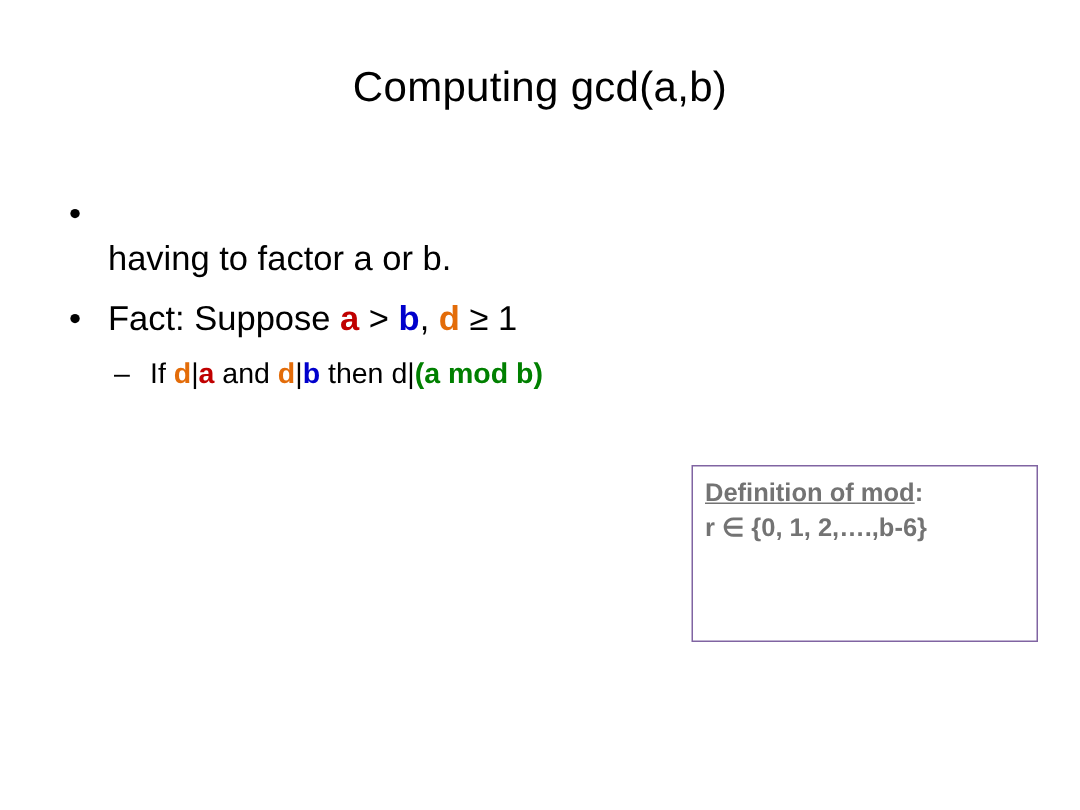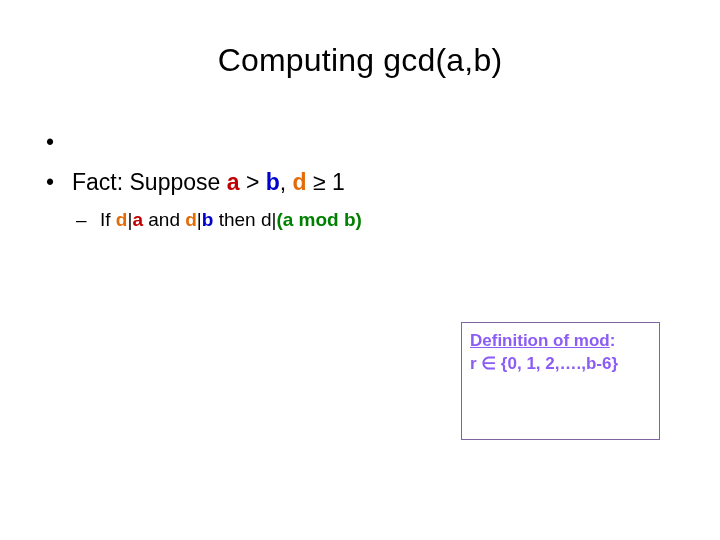--- a/index.html
+++ b/index.html
@@ -18,21 +18,21 @@
     position: relative;
     width: 720px;
     height: 540px;
   }
   .title {
     position: absolute;
     top: 42px;
     left: 0;
     width: 720px;
     text-align: center;
-    font-size: 32px;
+    font-size: 28px;
     font-weight: normal;
     color: #000000;
     letter-spacing: 0.2px;
   }
   .body {
     position: absolute;
     top: 128px;
     left: 38px;
     width: 640px;
   }
@@ -67,46 +67,46 @@
   .red { color: #c00000; font-weight: bold; }
   .blue { color: #0000cc; font-weight: bold; }
   .orange { color: #e36c09; font-weight: bold; }
   .green { color: #008000; font-weight: bold; }
   .plain { color: #000000; }
 
   .defbox {
     position: absolute;
     left: 461px;
     top: 310px;
-    width: 199px;
+    width: 231px;
     height: 118px;
     border: 1.5px solid #8064a2;
     box-sizing: border-box;
     padding: 7px 0 0 8px;
-    color: #8b5cf6;
+    color: #737373;
     font-size: 17px;
     font-weight: bold;
     line-height: 1.35;
-    margin-top: 12px;
   }
   .defbox .hdr { text-decoration: underline; }
   .defbox .row { white-space: nowrap; }
 </style>
 </head>
 <body>
 
 <div class="slide">
 
   <div class="title">Computing gcd(a,b)</div>
 
   <div class="body">
 
     <div class="bullet">
       <span class="dot">•</span>
       <br>
+      <span>having to factor a or b.</span>
     </div>
 
     <div class="bullet">
       <span class="dot">•</span>
       <span class="u">Fact</span><span>: Suppose </span><span class="red">a</span><span> &gt; </span><span class="blue">b</span><span>, </span><span class="orange">d</span><span> ≥ 1</span>
     </div>
 
     <div class="subbullet">
       <span class="dash">–</span>
       <span>If </span><span class="orange">d</span><span class="plain">|</span><span class="red">a</span><span> and </span><span class="orange">d</span><span class="plain">|</span><span class="blue">b</span><span> then d|</span><span class="green">(a mod b)</span>

